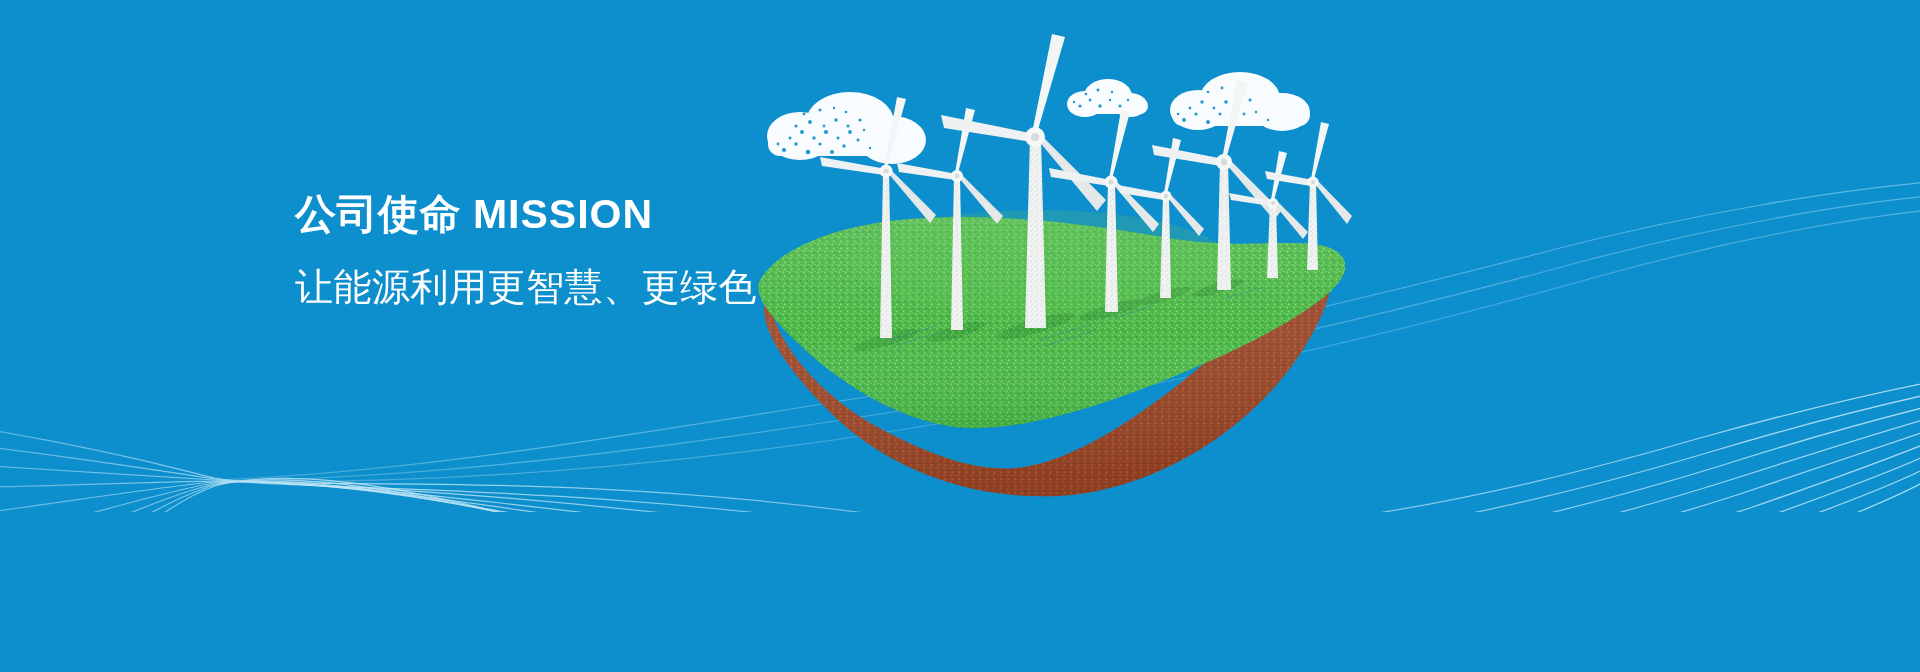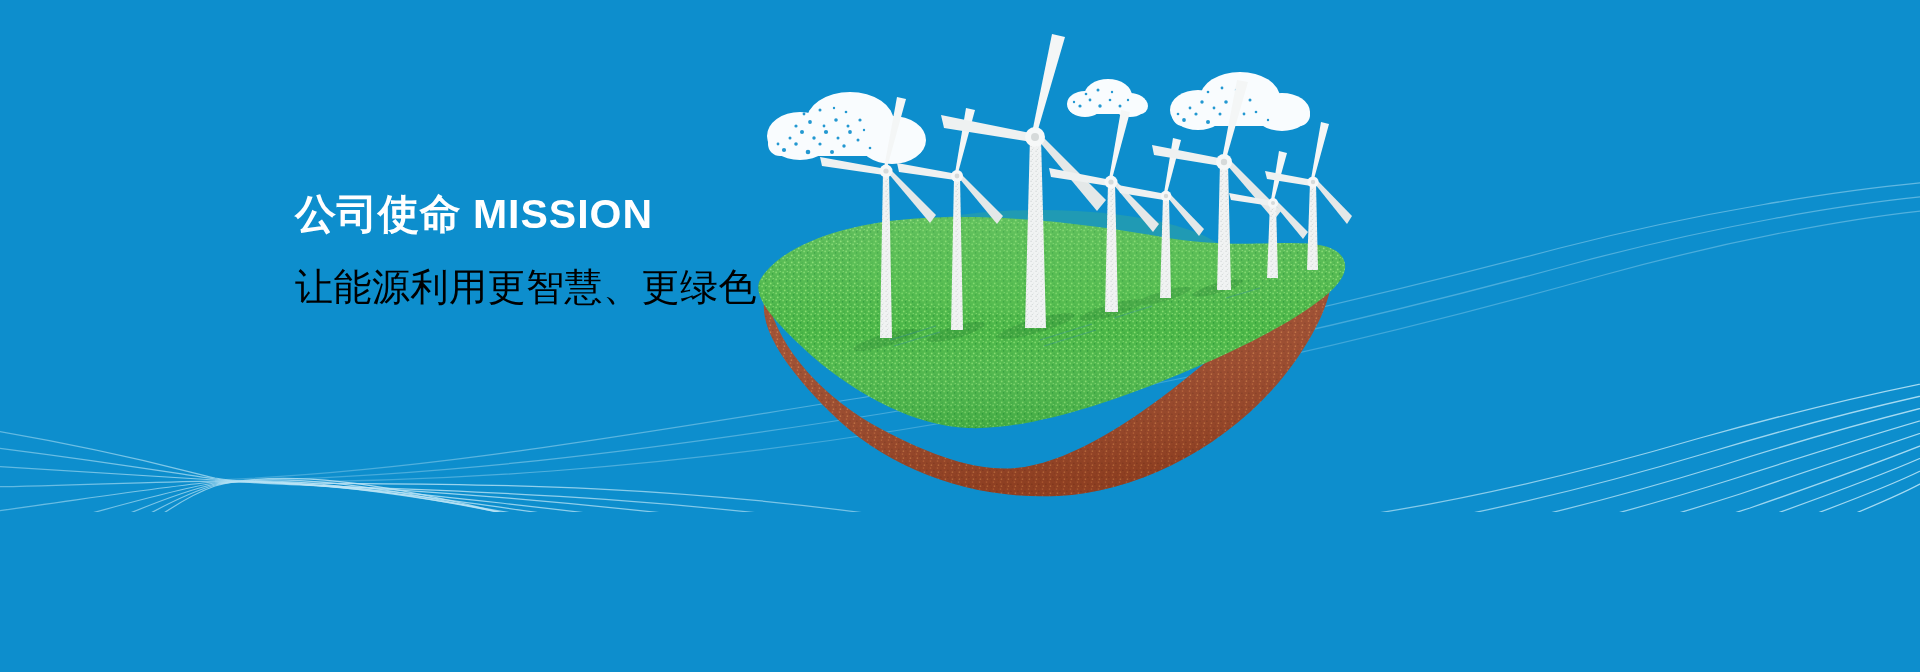--- a/index.html
+++ b/index.html
@@ -34,21 +34,21 @@
     color:#ffffff;
     letter-spacing:0.5px;
     line-height:1.1;
     white-space:nowrap;
   }
   #mission-title .en { letter-spacing:1px; }
   #mission-subtitle {
     margin-top:29px;
     font-size:38px;
     font-weight:300;
-    color:#000000;
+    color:#ffffff;
     line-height:1.15;
     white-space:nowrap;
     letter-spacing:0.5px;
   }
   
   #illustration {
     position:absolute;
     left:740px; top:40px;
     width:640px; height:470px;
     z-index:30;

